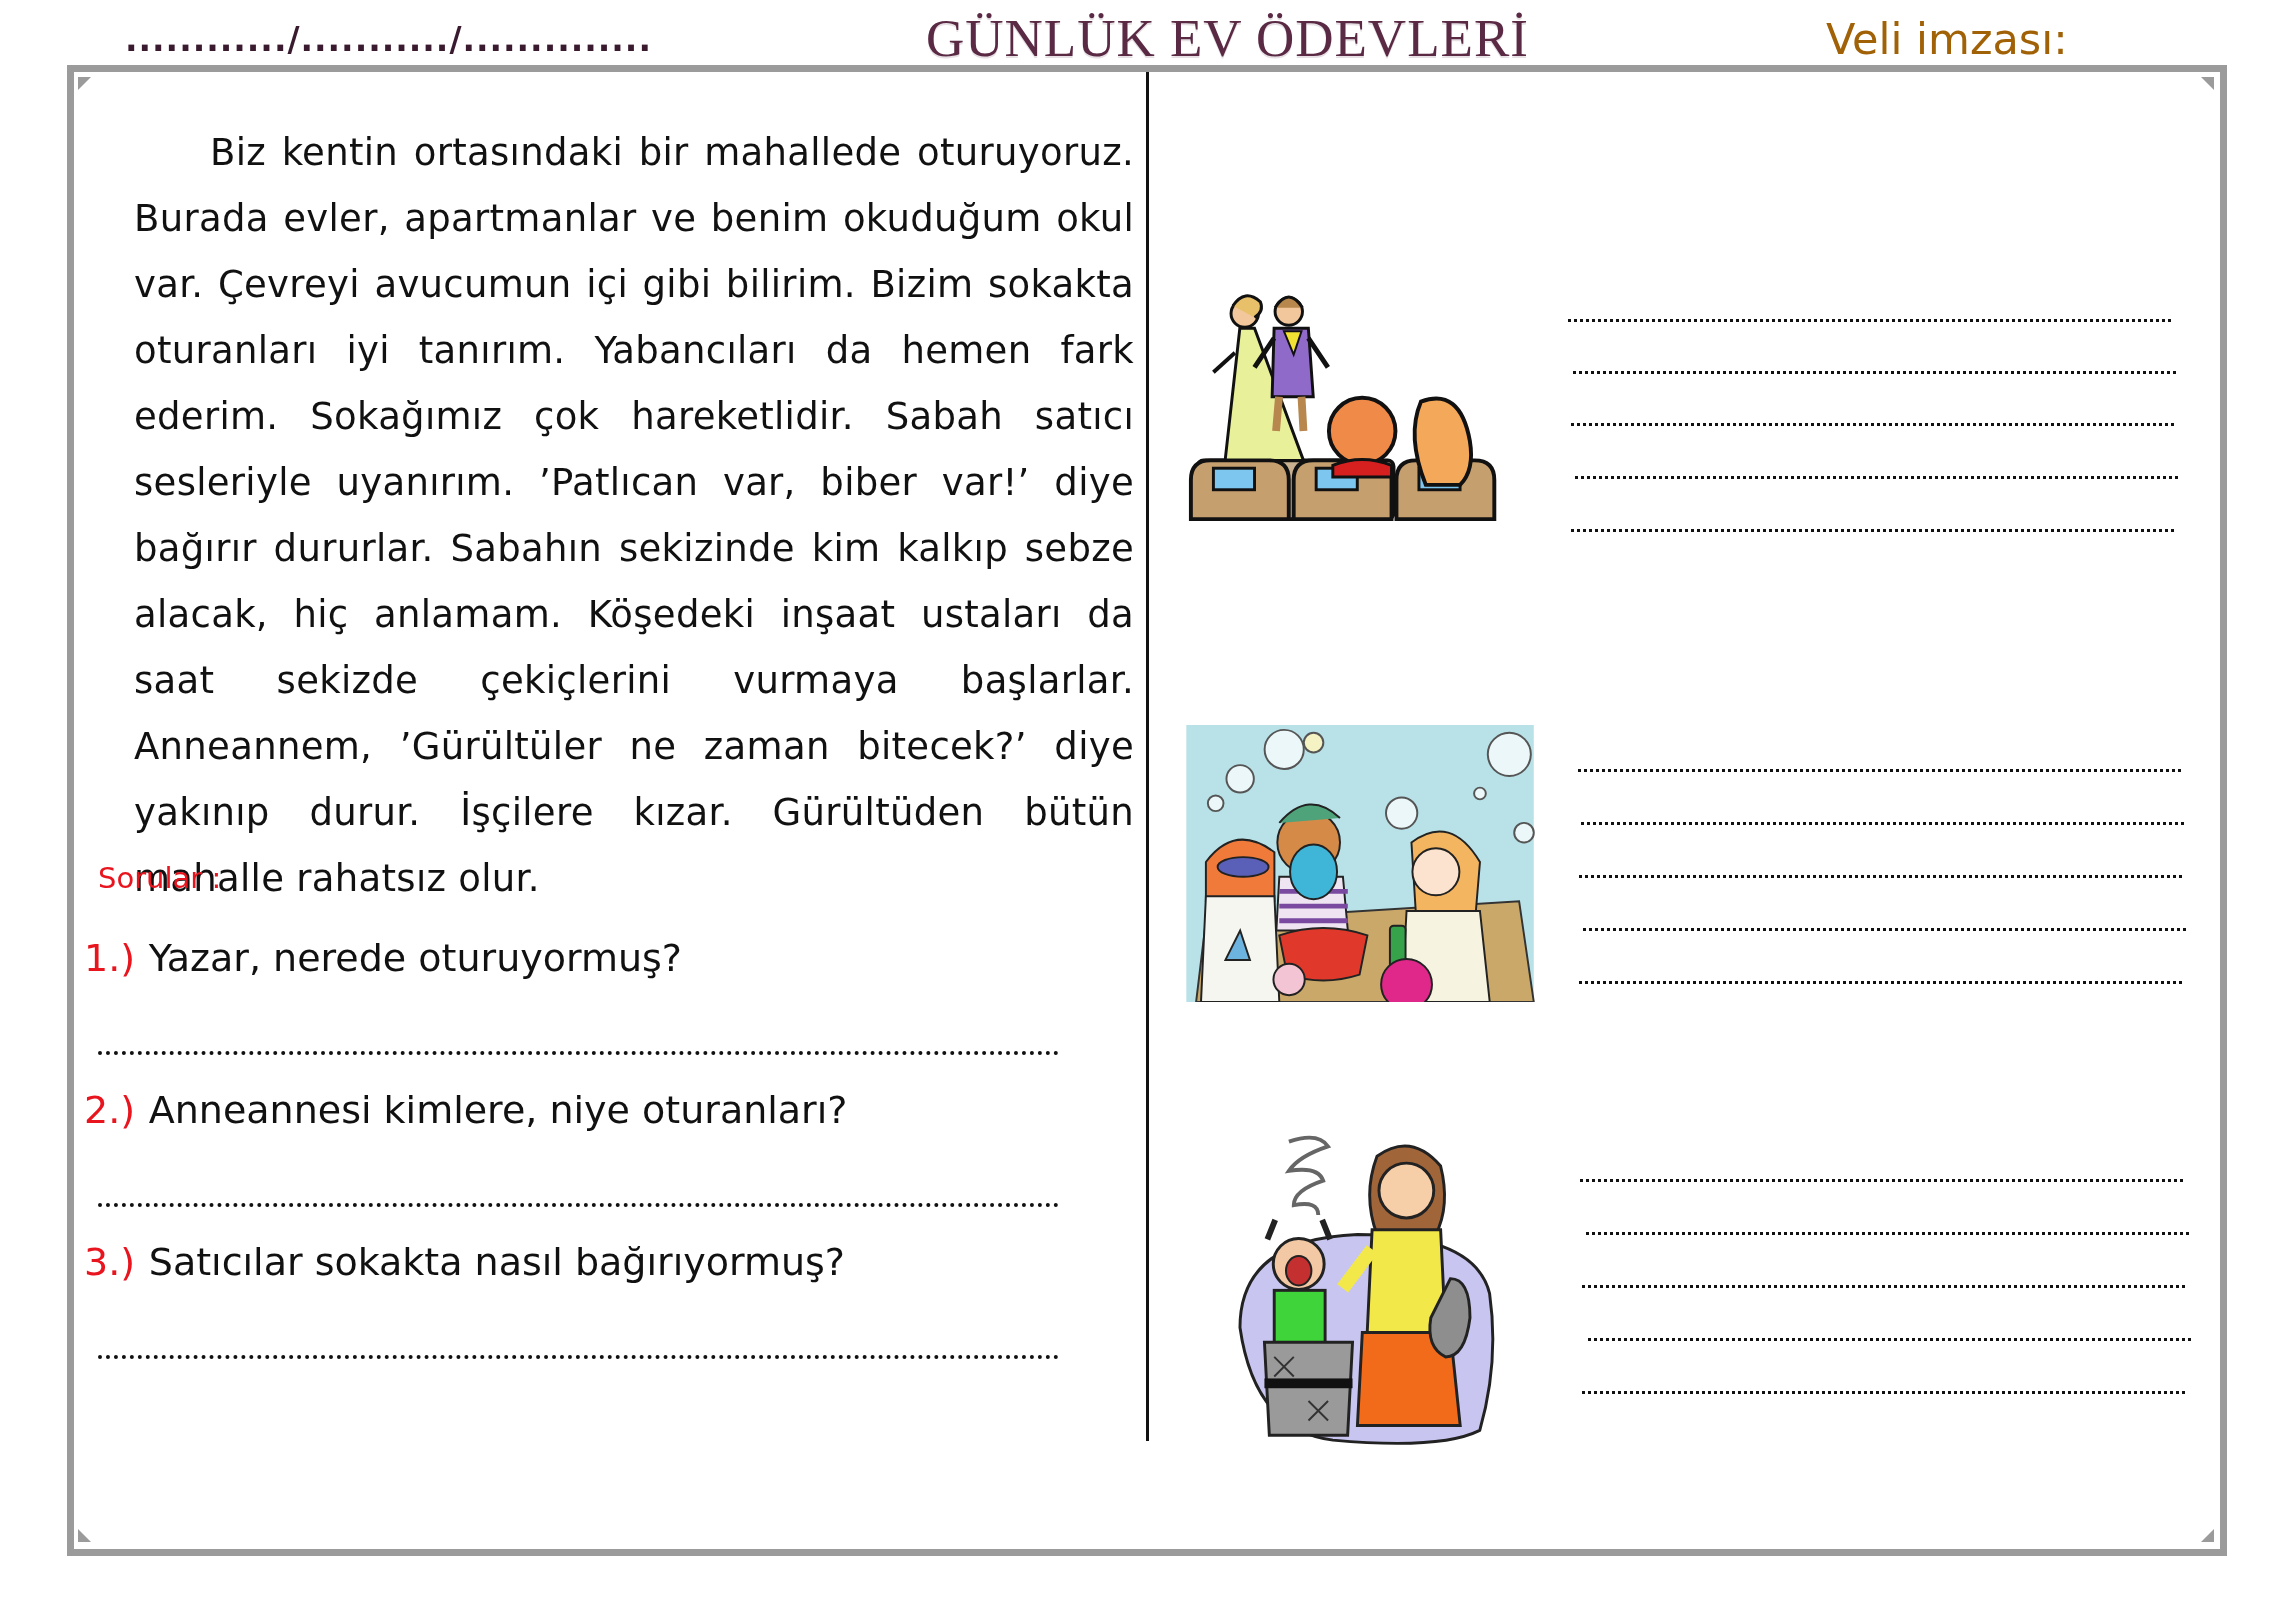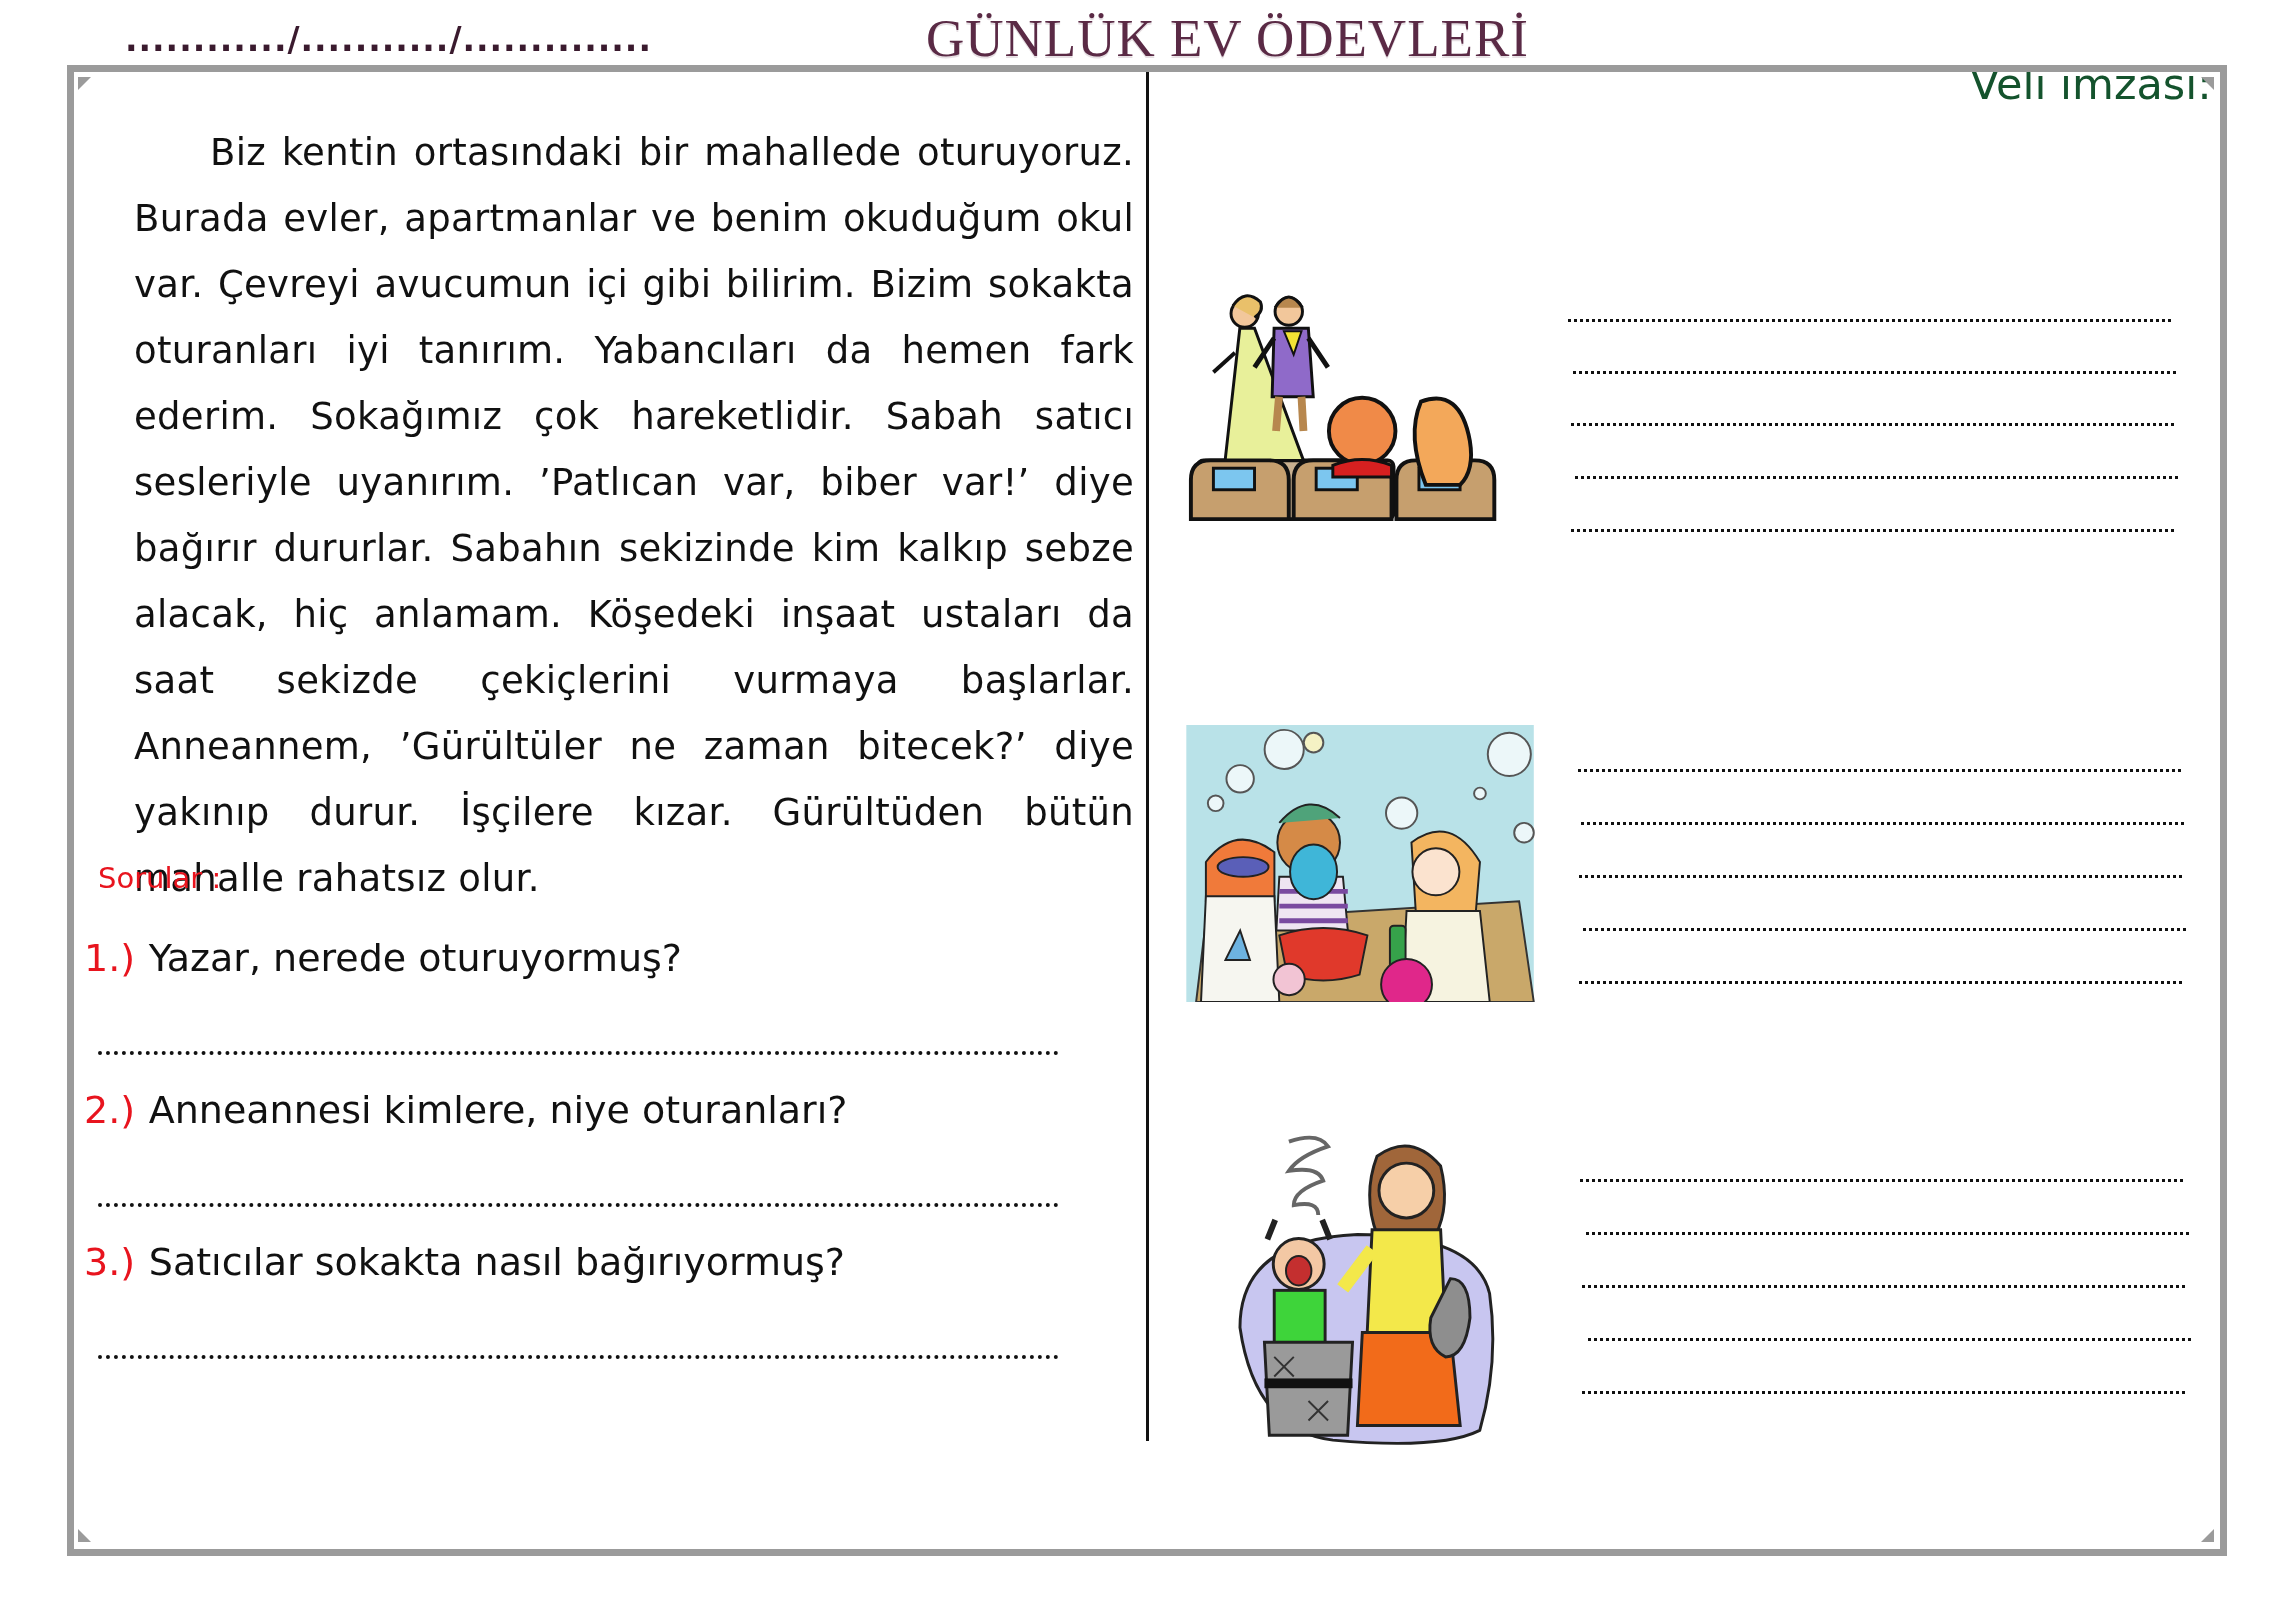--- a/index.html
+++ b/index.html
@@ -4,21 +4,21 @@
 <style>
   html, body { margin: 0; padding: 0; background: #ffffff; }
   body { width: 2293px; height: 1621px; position: relative; overflow: hidden;
          font-family: "DejaVu Sans", sans-serif; color: #111; }
   .abs { position: absolute; }
 
   
   .date-line { left: 125px; top: 19.6px; font-size: 33px; letter-spacing: 1px; color: #3a1a2e; font-weight: bold; white-space: nowrap; }
   .title { left: 926px; top: 7.8px; font-size: 53px; color: #5a2a45; letter-spacing: 1px; white-space: nowrap; font-weight: normal;
            text-shadow: 0 2px 0 rgba(90,42,69,0.15); font-family: Liberation Serif, serif; }
-  .veli { left: 1970px; top: 13.7px; font-size: 43px; color: #14532d; white-space: nowrap; margin-top: 45px; }
+  .veli { left: 1826px; top: 13.7px; font-size: 43px; color: #a16207; white-space: nowrap; }
 
   
   .frame-top { left: 67px; top: 65px; width: 2160px; height: 6.9px; background: #9b9b9b; }
   .frame-bottom { left: 67px; top: 1549px; width: 2160px; height: 6.9px; background: #9b9b9b; }
   .frame-left { left: 67px; top: 65px; width: 6.9px; height: 1491px; background: #9b9b9b; }
   .frame-right { left: 2220px; top: 65px; width: 6.9px; height: 1491px; background: #9b9b9b; }
   .corner { width: 0; height: 0; }
   .c-tl { left: 78px; top: 77px; border-top: 13.7px solid #9b9b9b; border-right: 13.7px solid transparent; }
   .c-tr { left: 2201px; top: 77px; border-top: 13.7px solid #9b9b9b; border-left: 13.7px solid transparent; }
   .c-bl { left: 78px; top: 1529px; border-bottom: 13.7px solid #9b9b9b; border-right: 13.7px solid transparent; }

